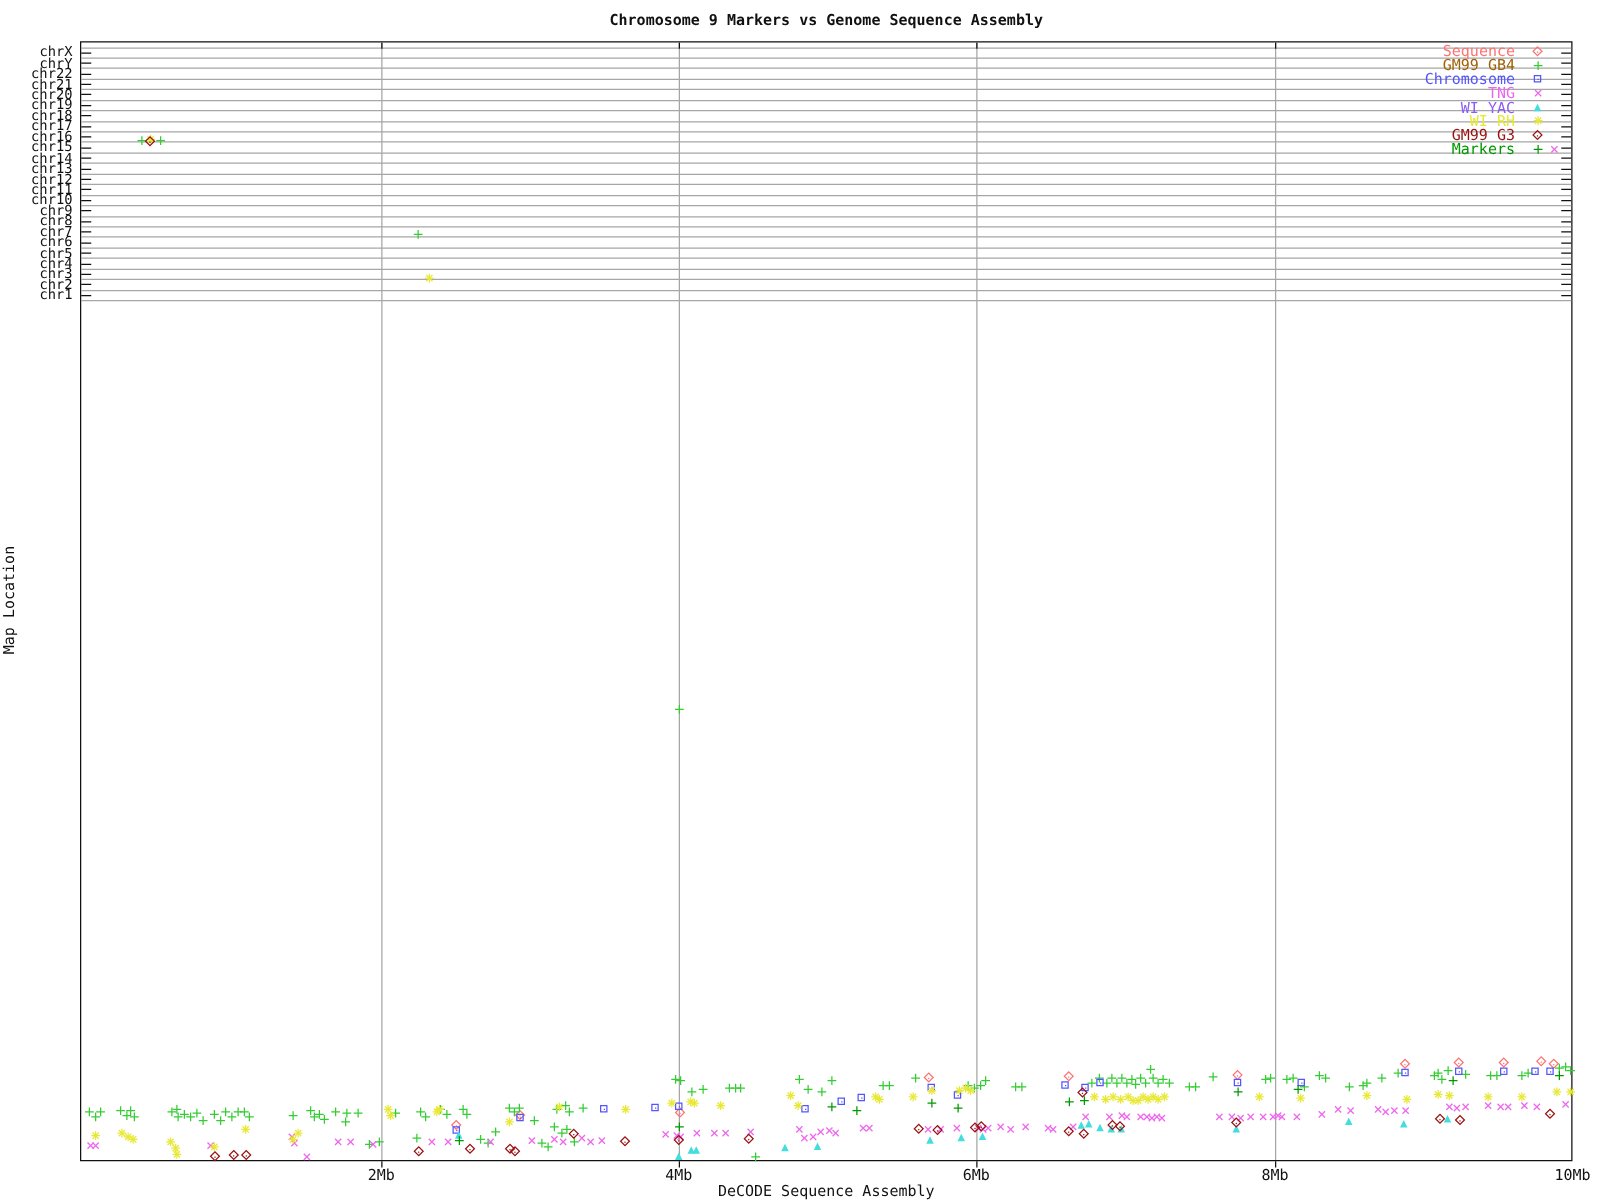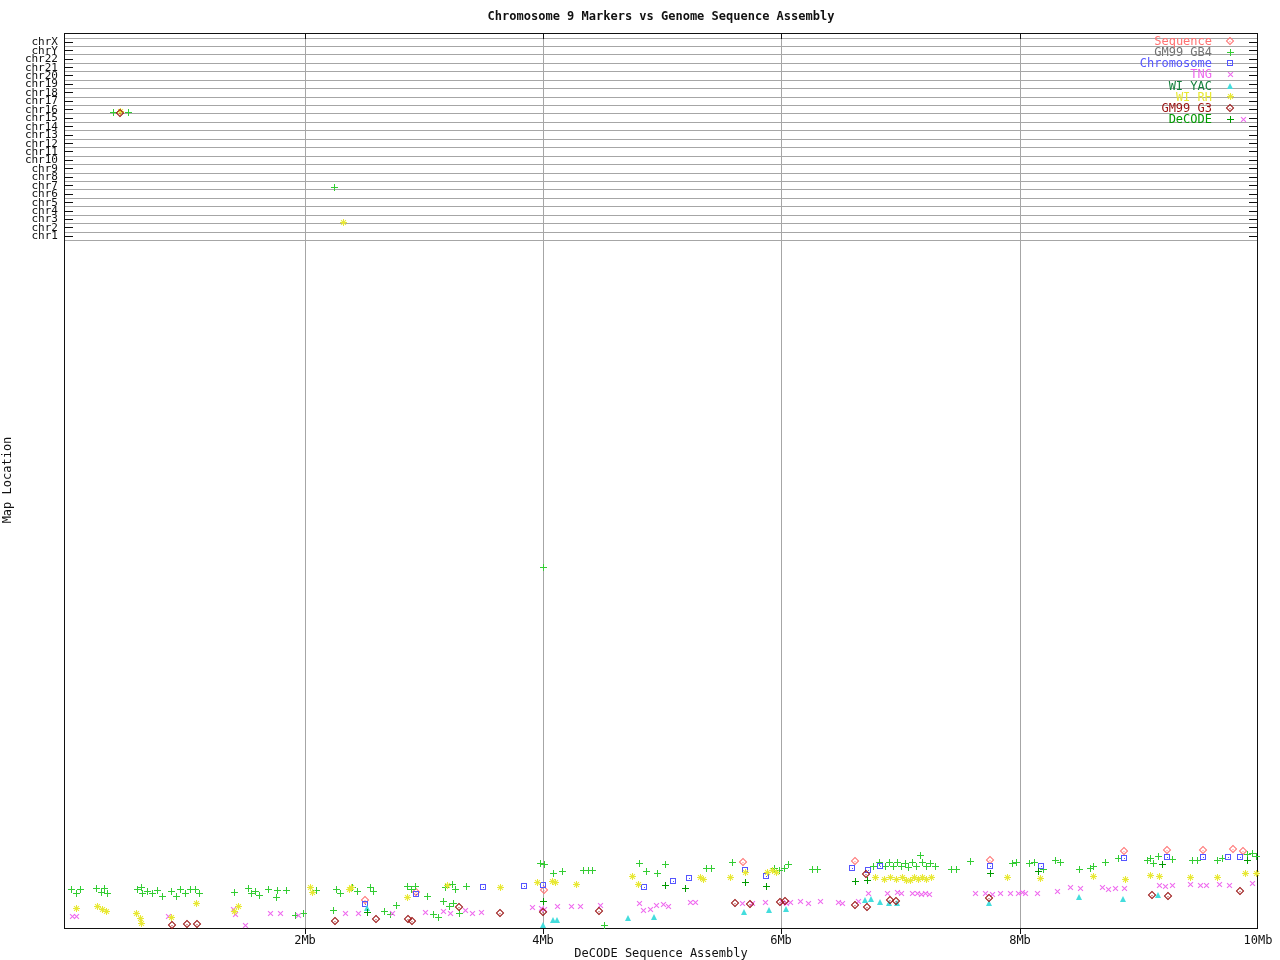--- a/index.html
+++ b/index.html
@@ -505,30 +505,30 @@
       <div class="abs chrom-label" style="left: 0px; top: 231.34px;">chr1</div>
       <div class="abs xtick-label" style="left: 305px; top: 934px;">2Mb</div>
       <div class="abs xtick-label" style="left: 543px; top: 934px;">4Mb</div>
       <div class="abs xtick-label" style="left: 781px; top: 934px;">6Mb</div>
       <div class="abs xtick-label" style="left: 1020px; top: 934px;">8Mb</div>
       <div class="abs xtick-label" style="left: 1258px; top: 934px;">10Mb</div>
     </div>
   <div id="legend" class="abs" style="left:0;top:0;width:1280px;height:960px;">
       <div class="abs legend-label" style="left: 1012px; top: 35px; color: rgb(255, 114, 114);">Sequence</div>
       <div class="pt mk-open-diamond-dot" style="left: 1230px; top: 41px; color: rgb(255, 114, 114);"></div>
-      <div class="abs legend-label" style="left: 1012px; top: 46.15px; color: #737373;">GM99 GB4</div>
+      <div class="abs legend-label" style="left: 1012px; top: 46.15px; color: #a16207;">GM99 GB4</div>
       <div class="pt mk-plus" style="left: 1230px; top: 52.15px; color: rgb(51, 204, 51);"></div>
       <div class="abs legend-label" style="left: 1012px; top: 57.3px; color: rgb(85, 85, 255);">Chromosome</div>
       <div class="pt mk-open-square-dot" style="left: 1230px; top: 63.3px; color: rgb(85, 85, 255);"></div>
       <div class="abs legend-label" style="left: 1012px; top: 68.45px; color: rgb(238, 102, 238);">TNG</div>
       <div class="pt mk-x" style="left: 1230px; top: 74.45px; color: rgb(238, 102, 238);"></div>
-      <div class="abs legend-label" style="left: 1012px; top: 79.6px; color: #15803d;">WI YAC</div>
+      <div class="abs legend-label" style="left: 1012px; top: 79.6px; color: #8b5cf6;">WI YAC</div>
       <div class="pt mk-triangle" style="left: 1230px; top: 85.6px; color: rgb(68, 221, 221);"></div>
       <div class="abs legend-label" style="left: 1012px; top: 90.75px; color: rgb(232, 232, 51);">WI RH</div>
       <div class="pt mk-asterisk" style="left: 1230px; top: 96.75px; color: rgb(232, 232, 51);"></div>
       <div class="abs legend-label" style="left: 1012px; top: 101.9px; color: rgb(153, 17, 17);">GM99 G3</div>
       <div class="pt mk-open-diamond-dot" style="left: 1230px; top: 107.9px; color: rgb(153, 17, 17);"></div>
-      <div class="abs legend-label" style="left: 1012px; top: 113.05px; color: rgb(0, 153, 0);">DeCODE</div>
+      <div class="abs legend-label" style="left: 1012px; top: 113.05px; color: rgb(0, 153, 0);">Markers</div>
       <div class="pt mk-plus" style="left: 1230px; top: 119.05px; color: rgb(0, 153, 0);"></div>
     </div>
   <div id="xlabel" class="abs" style="left:661px;top:947px;">DeCODE Sequence Assembly</div>
   <div id="ylabel" class="abs" style="left:-43px;top:474px;">Map Location</div>
 </div>
 
 </body></html>

